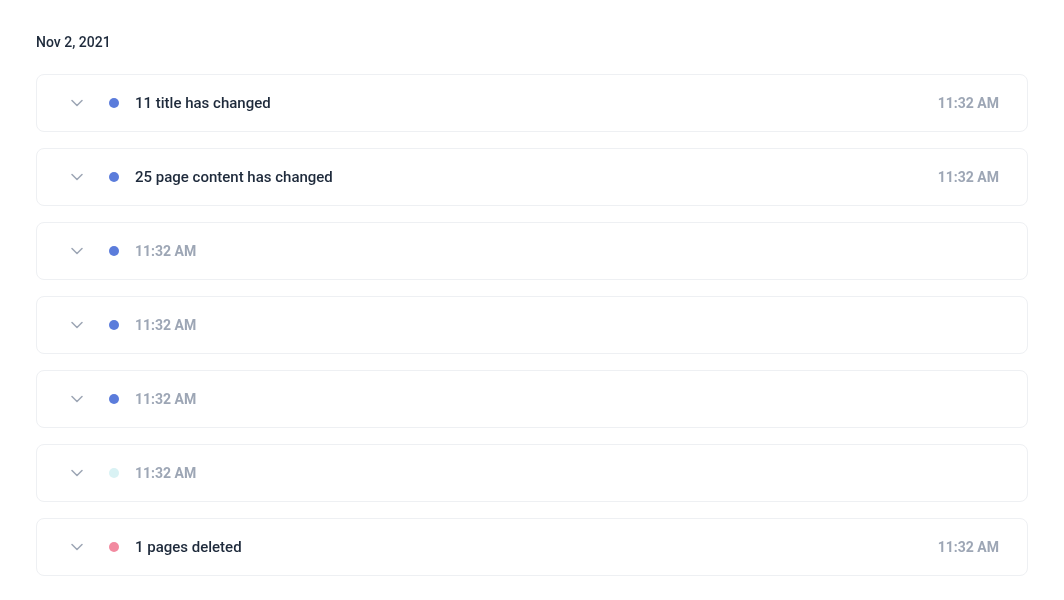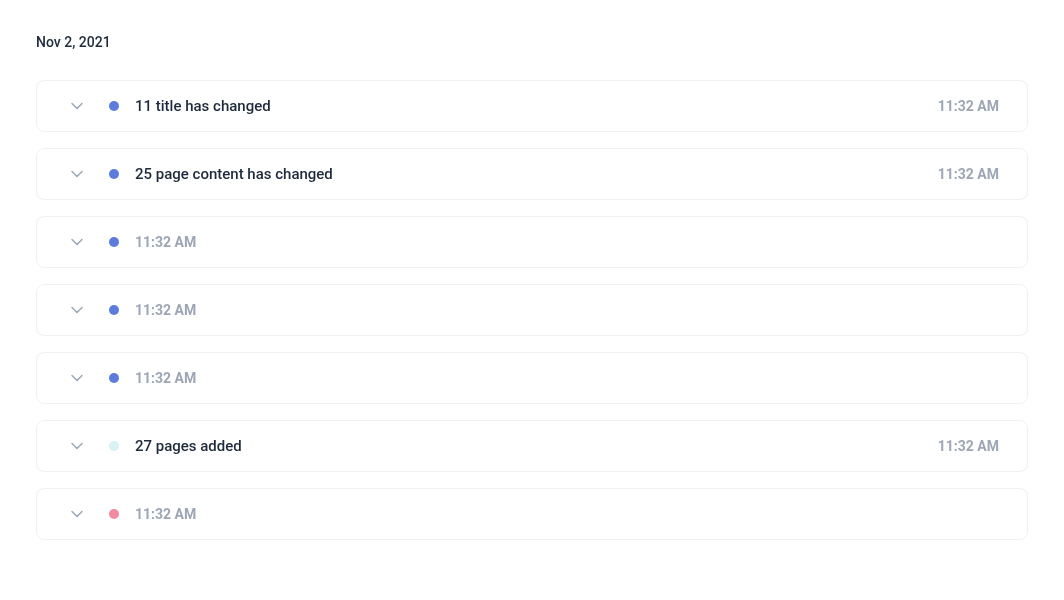--- a/index.html
+++ b/index.html
@@ -12,31 +12,31 @@
       background: #ffffff;
       width: 1064px;
       height: 600px;
       overflow: hidden;
       padding: 34px 36px 0 36px;
     }
     .date-header {
       font-size: 14px;
       color: #1e2a3b;
       font-weight: 500;
-      margin-bottom: 30px;
+      margin-bottom: 24px;
     }
     .events-list {
       display: flex;
       flex-direction: column;
       gap: 16px;
     }
     .event-row {
       display: flex;
       align-items: center;
-      height: 52px;
+      height: 58px;
       border: 1px solid #eef0f3;
       border-radius: 8px;
       padding: 0 28px 0 34px;
       background: #ffffff;
       cursor: pointer;
     }
     .chevron {
       width: 12px;
       height: 12px;
       flex-shrink: 0;
@@ -136,27 +136,27 @@
     <span class="event-time">11:32 AM</span>
   </div>
 
   <div class="event-row">
     <span class="chevron">
       <svg viewBox="0 0 12 8" fill="none">
           <path d="M1 1.5L6 6.5L11 1.5" stroke="#9da6b5" stroke-width="1.5" stroke-linecap="round" stroke-linejoin="round"></path>
         </svg>
     </span>
     <span class="dot dot-lightblue"></span>
-    <span class="event-label">27 pages added</span>
     <span class="event-time">11:32 AM</span>
   </div>
 
   <div class="event-row">
     <span class="chevron">
       <svg viewBox="0 0 12 8" fill="none">
           <path d="M1 1.5L6 6.5L11 1.5" stroke="#9da6b5" stroke-width="1.5" stroke-linecap="round" stroke-linejoin="round"></path>
         </svg>
     </span>
     <span class="dot dot-pink"></span>
+    <span class="event-label">1 pages deleted</span>
     <span class="event-time">11:32 AM</span>
   </div>
 
 </div>
 
 </body></html>

